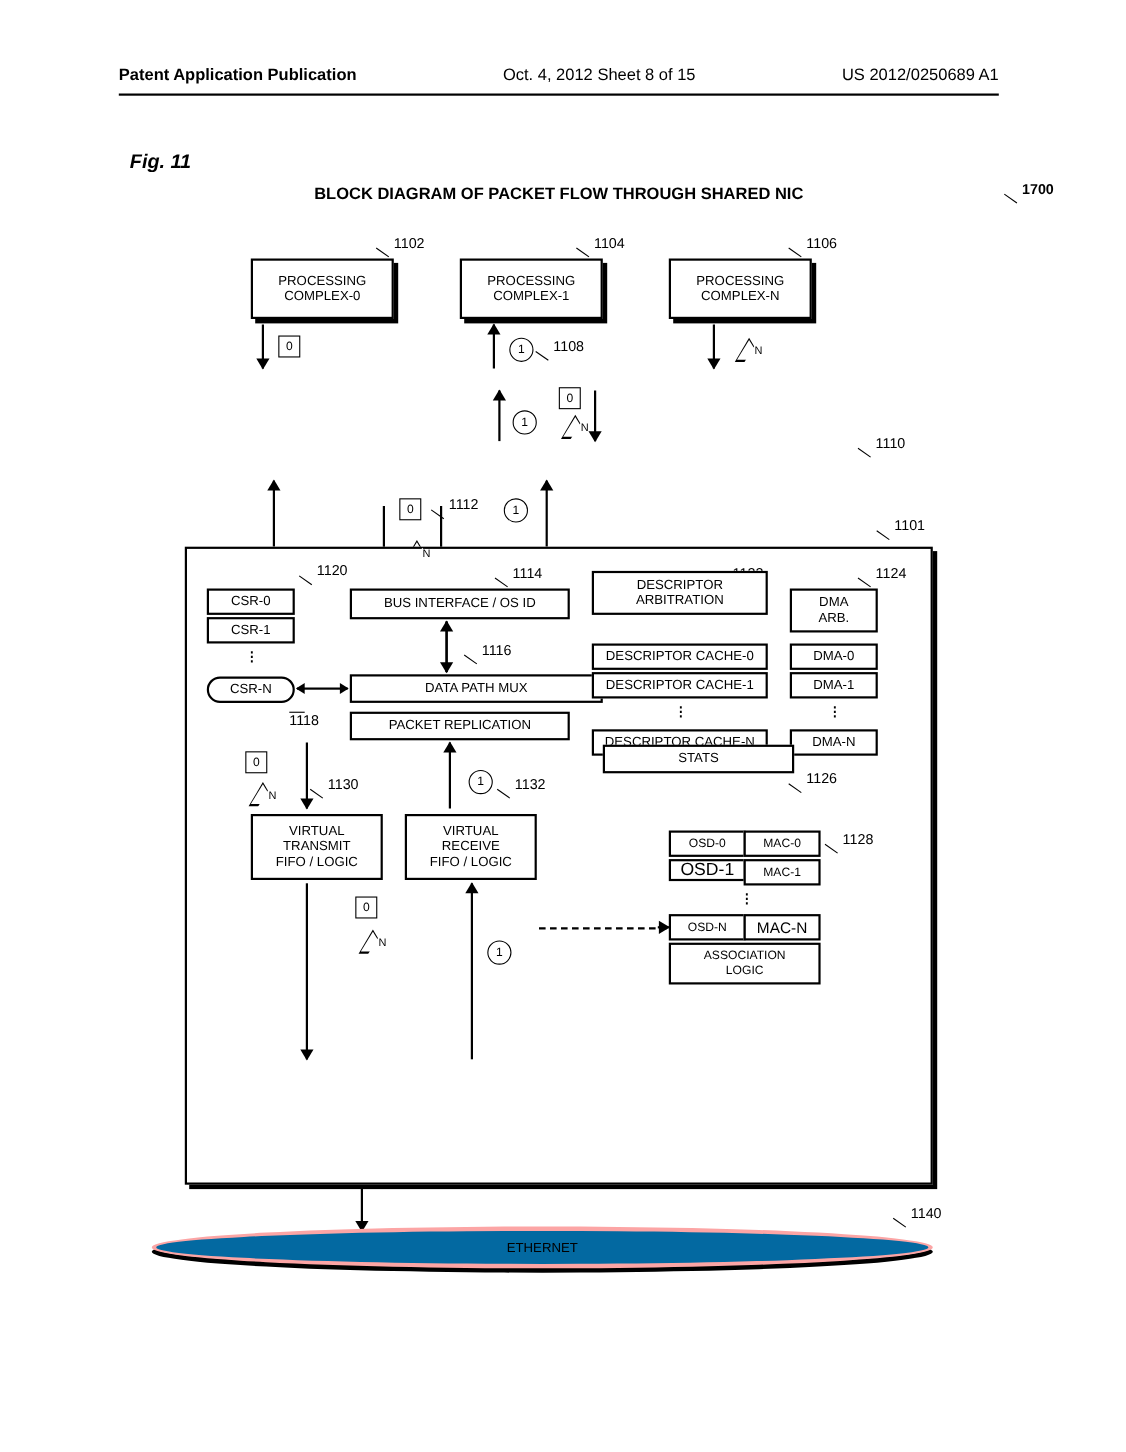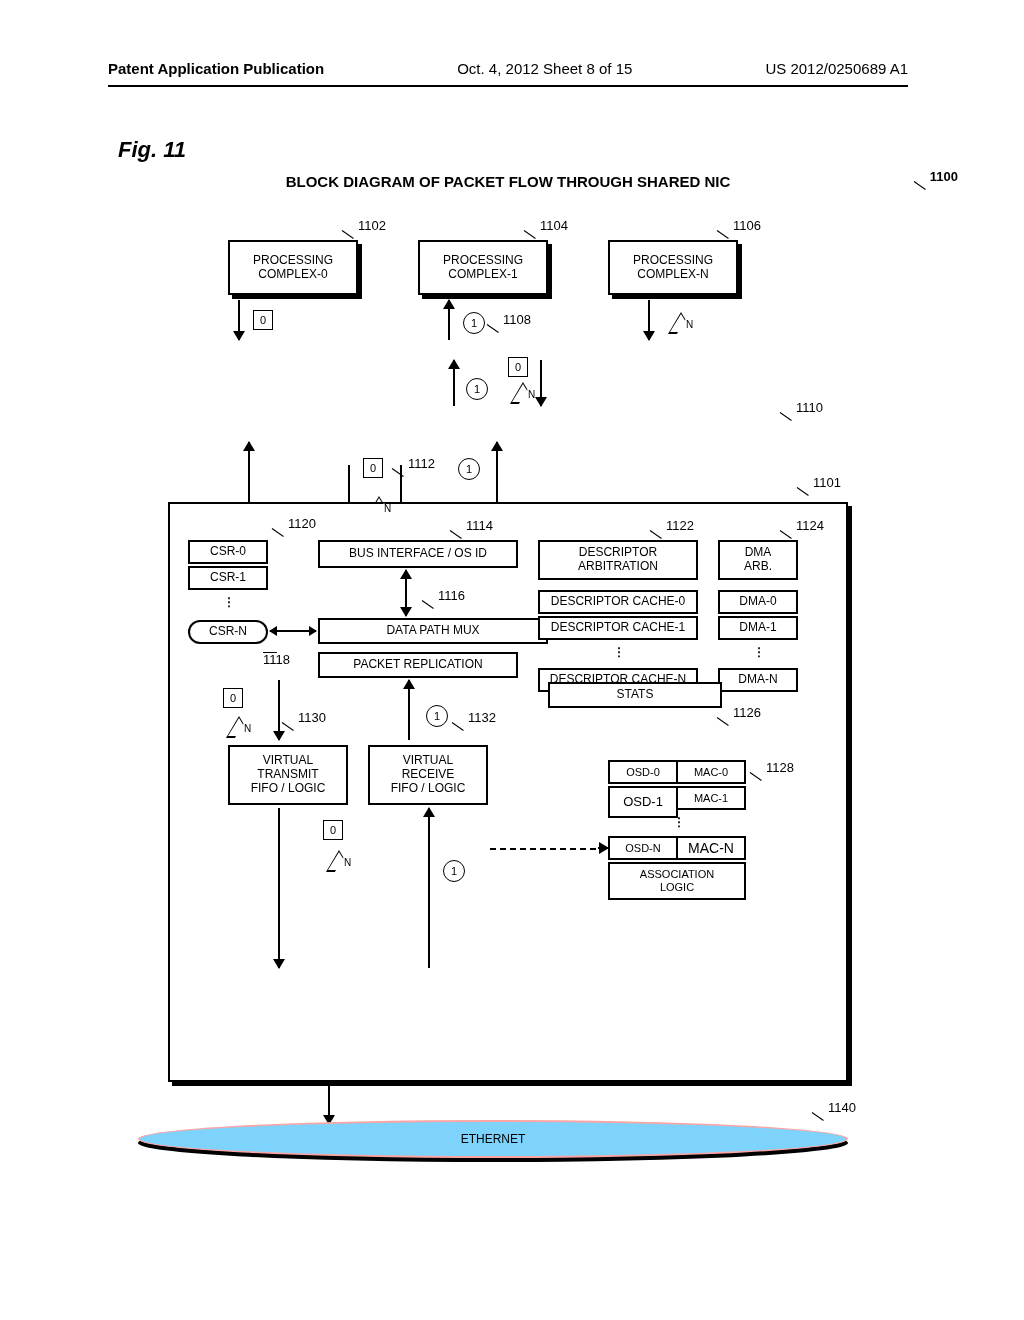--- a/index.html
+++ b/index.html
@@ -21,21 +21,21 @@
   .hdr {
     display: flex;
     justify-content: space-between;
     font-size: 15px;
     border-bottom: 2px solid #000;
     padding-bottom: 8px;
     margin-bottom: 20px;
   }
   .hdr .left { font-weight: bold; }
   .figlabel {
-    font-size: 22px;
+    font-size: 18px;
     font-style: italic;
     font-weight: bold;
     margin: 50px 0 10px 10px;
   }
   .title {
     text-align: center;
     font-weight: bold;
     font-size: 15px;
     position: relative;
   }
@@ -151,23 +151,23 @@
     border-right:8px solid #000;
   }
   .dbl-arrow-h::after {
     right:-1px;
     border-top:5px solid transparent;
     border-bottom:5px solid transparent;
     border-left:8px solid #000;
   }
   .ellipse {
     position: absolute;
-    border: 2px solid #fca5a5;
+    border: 4px solid #fca5a5;
     border-radius: 50% / 50%;
-    background: #7dd3fc;
+    background: #0369a1;
     display:flex; align-items:center; justify-content:center;
     box-shadow: 0 4px 0 #000;
   }
   .nic-container {
     position: absolute;
     border: 2px solid #000;
     background: #fff;
     box-shadow: 4px 4px 0 #000;
   }
   .dashed {
@@ -181,21 +181,21 @@
 <div class="page">
   <div class="hdr">
     <span class="left">Patent Application Publication</span>
     <span>Oct. 4, 2012   Sheet 8 of 15</span>
     <span>US 2012/0250689 A1</span>
   </div>
 
   <div class="figlabel">Fig. 11</div>
   <div class="title">
     <span>BLOCK DIAGRAM OF PACKET FLOW THROUGH SHARED NIC</span>
-    <span class="ref ref-tl" style="right:-50px; top:-4px;">1100</span>
+    <span class="ref ref-tl" style="right:-50px; top:-4px;">1700</span>
   </div>
 
   <div class="canvas">
 
     <div class="box shadow" style="left:120px; top:40px; width:130px; height:55px; white-space:pre;">PROCESSING
 COMPLEX-0</div>
     <div class="box shadow" style="left:310px; top:40px; width:130px; height:55px; white-space:pre;">PROCESSING
 COMPLEX-1</div>
     <div class="box shadow" style="left:500px; top:40px; width:130px; height:55px; white-space:pre;">PROCESSING
 COMPLEX-N</div>
@@ -255,21 +255,21 @@
     <div class="vline arrow-down" style="left:297px; top:370px; height:46px;"></div>
     <div class="vline arrow-up" style="left:297px; top:370px; height:46px;"></div>
     <span class="ref ref-tl" style="left:330px; top:388px;">1116</span>
 
     <div class="box" style="left:210px; top:418px; width:230px; height:26px;">DATA PATH MUX</div>
     <div class="dbl-arrow-h" style="left:162px; top:430px; width:46px;"></div>
     <div class="box" style="left:210px; top:452px; width:200px; height:26px;">PACKET REPLICATION</div>
     <span class="ref" style="left:155px; top:452px;">1118</span>
 
     <span class="ref ref-tl" style="left:558px; top:318px;">1122</span>
-    <div class="box" style="left:430px; top:340px; width:160px; height:40px; white-space:pre;">DESCRIPTOR
+    <div class="box" style="left:430px; top:324px; width:160px; height:40px; white-space:pre;">DESCRIPTOR
 ARBITRATION</div>
     <div class="box" style="left:430px; top:390px; width:160px; height:24px;">DESCRIPTOR CACHE-0</div>
     <div class="box" style="left:430px; top:416px; width:160px; height:24px;">DESCRIPTOR CACHE-1</div>
     <div style="position:absolute; left:505px; top:445px; font-weight:bold;">⋮</div>
     <div class="box" style="left:430px; top:468px; width:160px; height:24px;">DESCRIPTOR CACHE-N</div>
 
     <span class="ref ref-tl" style="left:688px; top:318px;">1124</span>
     <div class="box" style="left:610px; top:340px; width:80px; height:40px; white-space:pre;">DMA
 ARB.</div>
     <div class="box" style="left:610px; top:390px; width:80px; height:24px;">DMA-0</div>
@@ -294,21 +294,21 @@
 
     <div class="box" style="left:120px; top:545px; width:120px; height:60px; white-space:pre;">VIRTUAL
 TRANSMIT
 FIFO / LOGIC</div>
     <div class="box" style="left:260px; top:545px; width:120px; height:60px; white-space:pre;">VIRTUAL
 RECEIVE
 FIFO / LOGIC</div>
 
     <div class="box" style="left:500px; top:560px; width:70px; height:24px; font-size:11px;">OSD-0</div>
     <div class="box" style="left:568px; top:560px; width:70px; height:24px; font-size:11px;">MAC-0</div>
-    <div class="box" style="left:500px; top:586px; width:70px; height:32px; font-size:13px;">OSD-1</div>
+    <div class="box" style="left:500px; top:586px; width:70px; height:20px; font-size:16px;">OSD-1</div>
     <div class="box" style="left:568px; top:586px; width:70px; height:24px; font-size:11px;">MAC-1</div>
     <div style="position:absolute; left:565px; top:615px; font-weight:bold;">⋮</div>
     <div class="box" style="left:500px; top:636px; width:70px; height:24px; font-size:11px;">OSD-N</div>
     <div class="box" style="left:568px; top:636px; width:70px; height:24px; font-size:14px;">MAC-N</div>
     <div class="box" style="left:500px; top:662px; width:138px; height:38px; white-space:pre; font-size:11px;">ASSOCIATION
 LOGIC</div>
     <span class="ref ref-tl" style="left:658px; top:560px;">1128</span>
 
     <div class="tag square" style="left:215px; top:620px;">0</div>
     <div class="tag tri" style="left:218px; top:650px;">

